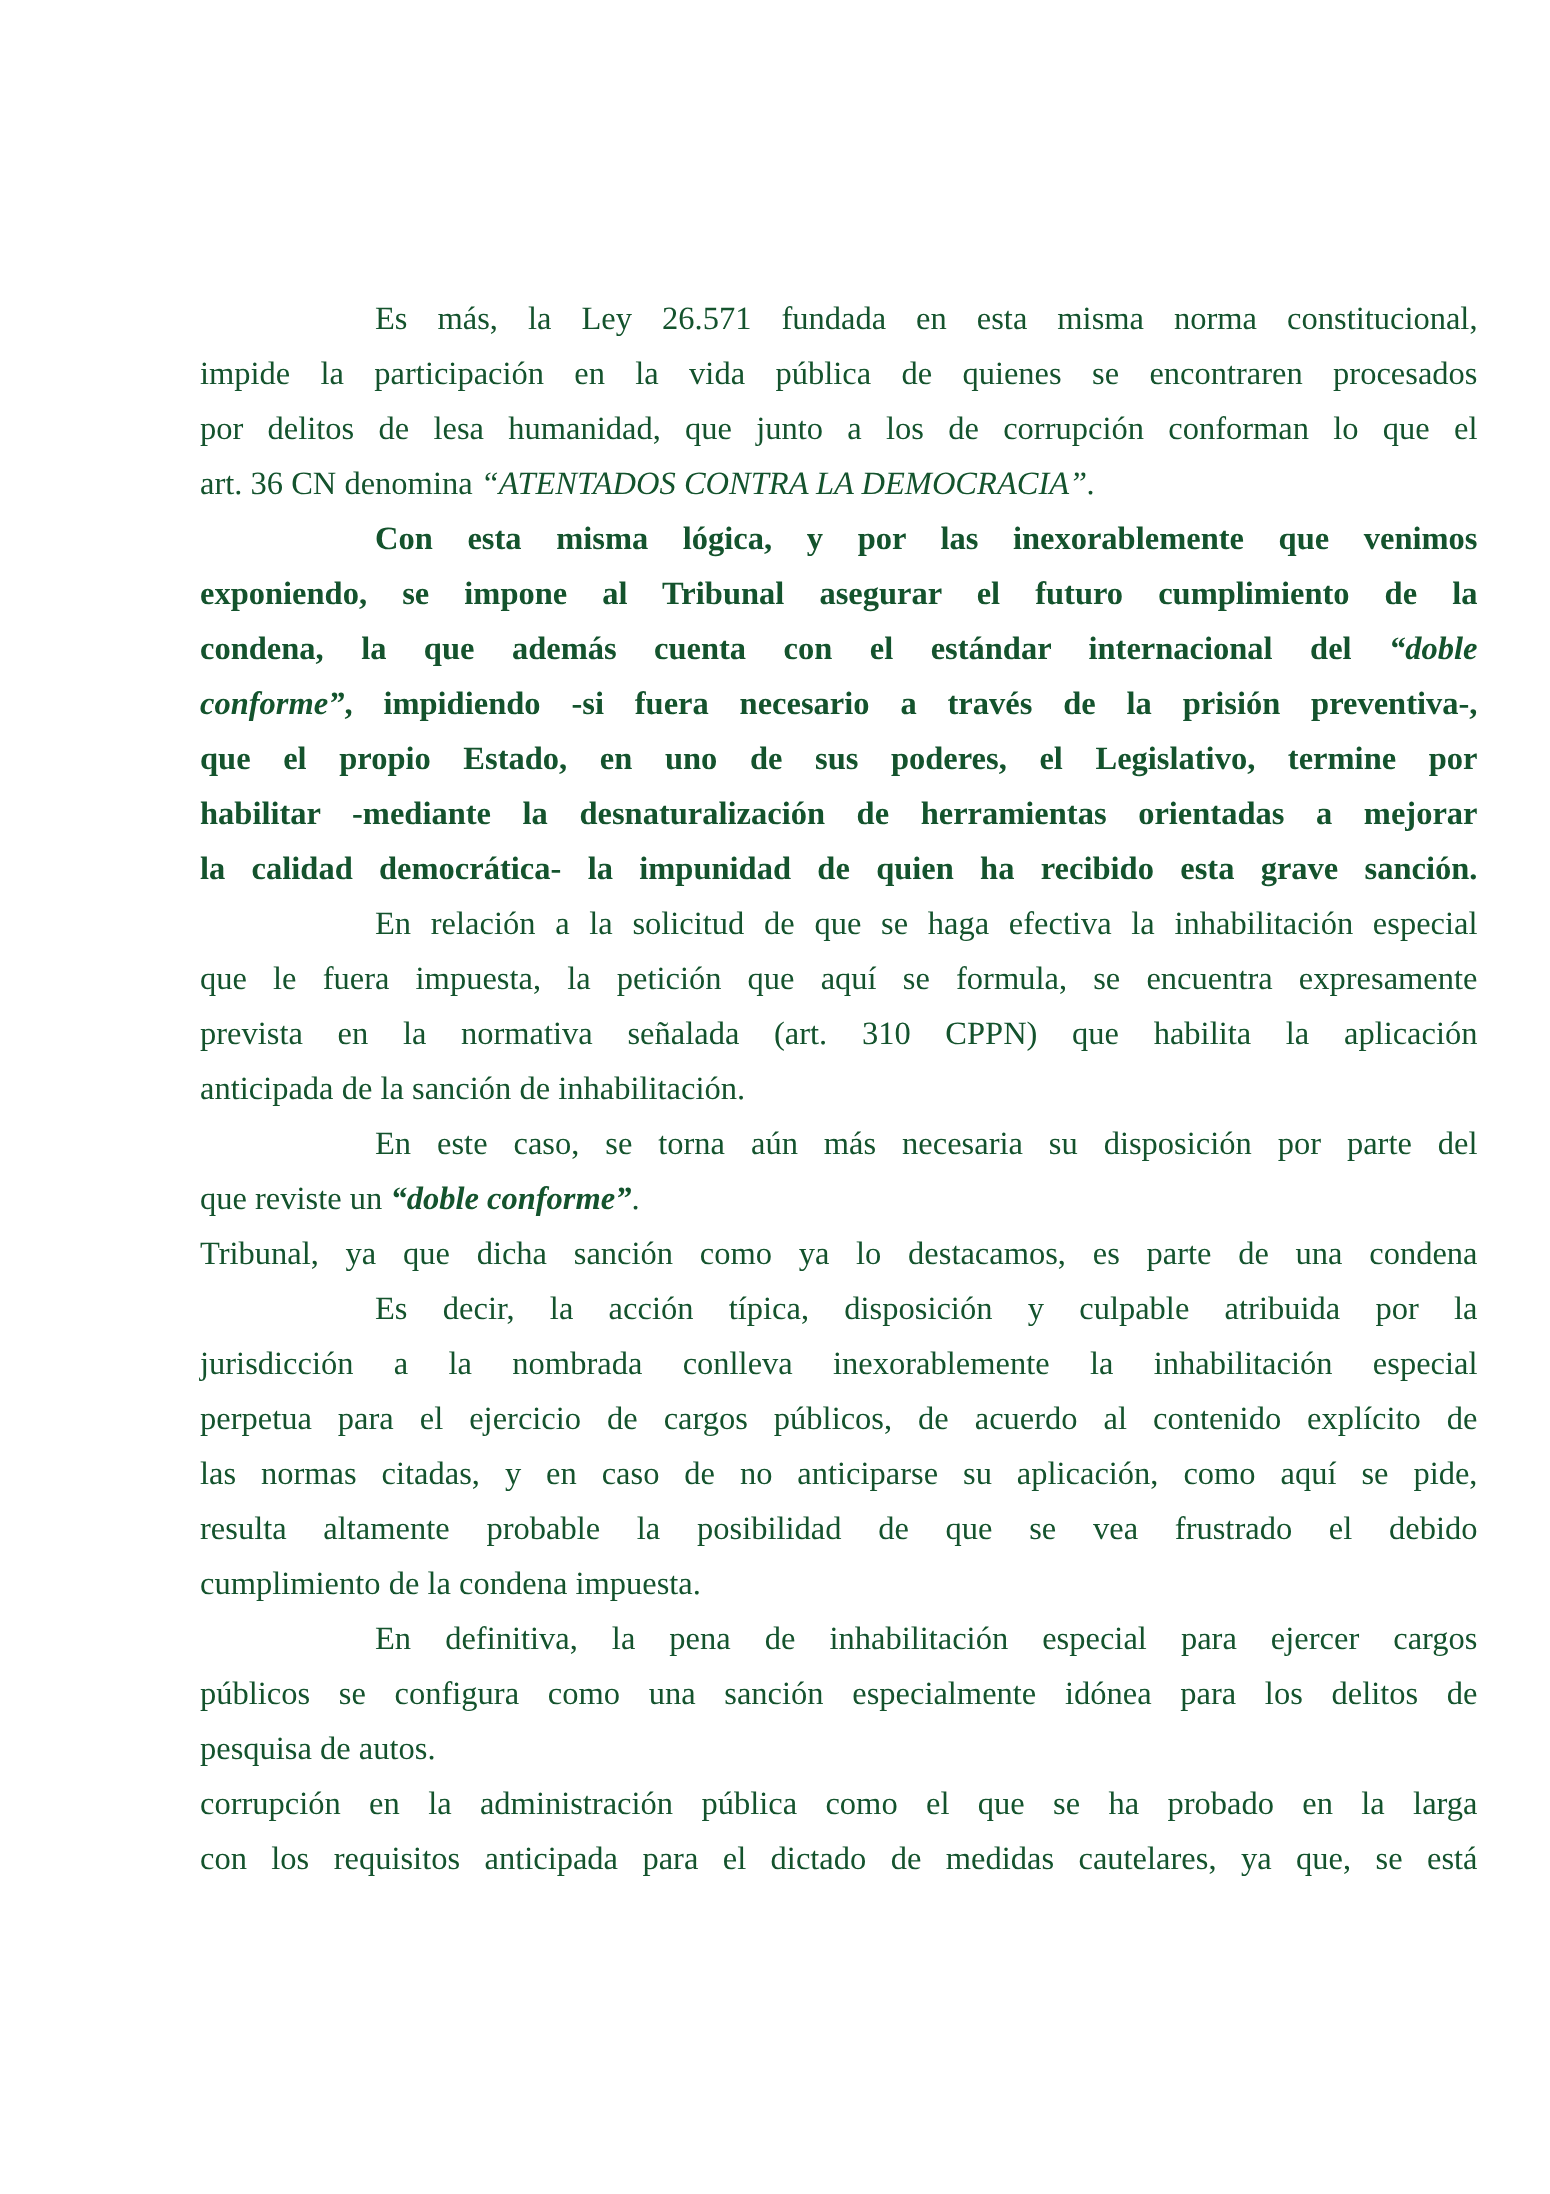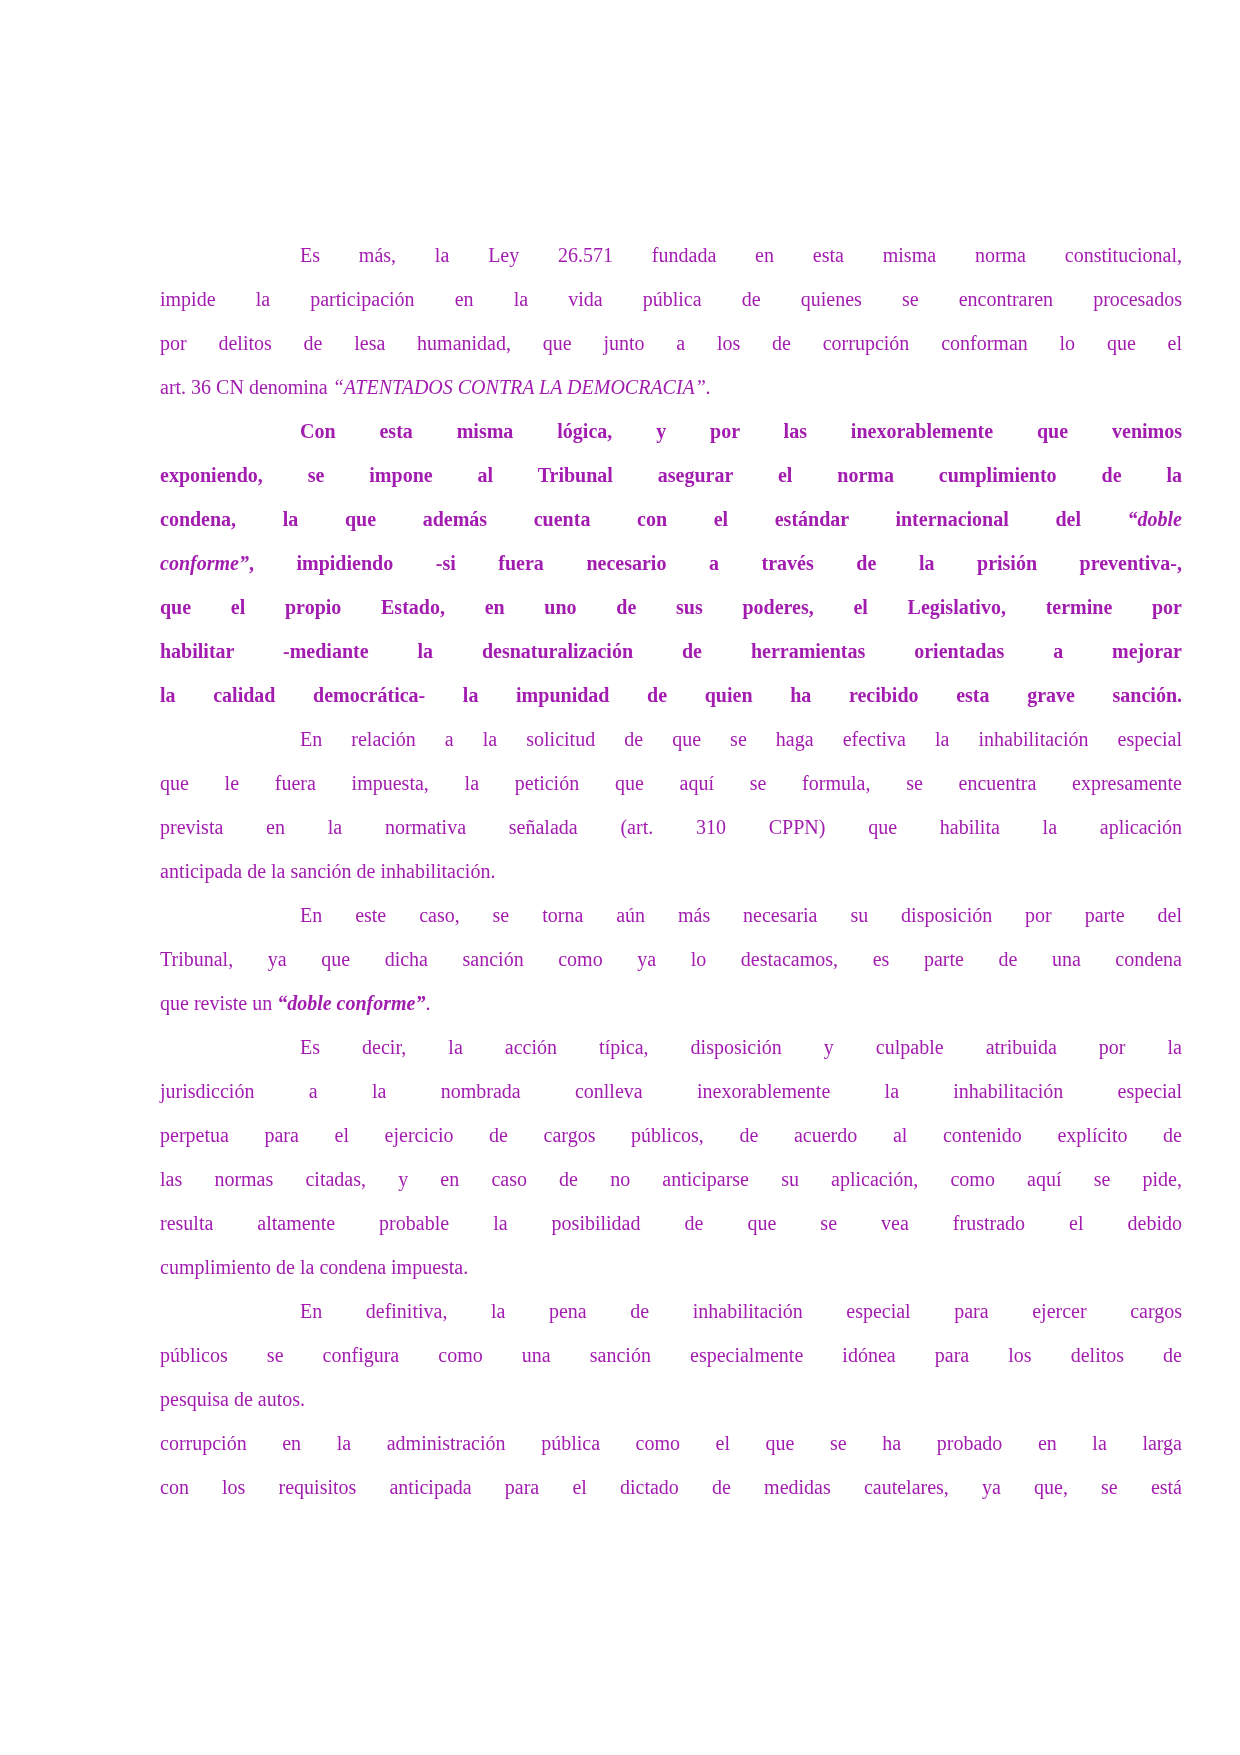--- a/index.html
+++ b/index.html
@@ -9,22 +9,22 @@
   }
   .page {
     position: relative;
     width: 1240px;
     height: 1755px;
     margin: 0 auto;
     background: #ffffff;
     box-sizing: border-box;
     padding: 233px 58px 0 160px;
     font-family: "DejaVu Serif", "Liberation Serif", serif;
-    font-size: 20px;
-    color: #a21caf;
+    font-size: 26px;
+    color: #14532d;
     overflow: hidden;
   }
   .content {
     width: 100%;
   }
   .para {
     margin: 0;
     padding: 0;
   }
   .para.bold .line {
@@ -58,37 +58,37 @@
 <div class="page">
   <div class="content">
       <div class="para">
         <div class="line indent"><span class="">Es más, la Ley 26.571 fundada en esta misma norma constitucional,</span></div>
         <div class="line"><span class="">impide la participación en la vida pública de quienes se encontraren procesados</span></div>
         <div class="line"><span class="">por delitos de lesa humanidad, que junto a los de corrupción conforman lo que el</span></div>
         <div class="line last"><span class="">art. 36 CN denomina </span><span class=" seg-i">“ATENTADOS CONTRA LA DEMOCRACIA”.</span></div>
       </div>
       <div class="para bold">
         <div class="line indent"><span class="">Con esta misma lógica, y por las inexorablemente que venimos</span></div>
-        <div class="line"><span class="">exponiendo, se impone al Tribunal asegurar el norma cumplimiento de la</span></div>
+        <div class="line"><span class="">exponiendo, se impone al Tribunal asegurar el futuro cumplimiento de la</span></div>
         <div class="line"><span class="">condena, la que además cuenta con el estándar internacional del </span><span class=" seg-i">“doble</span></div>
         <div class="line"><span class=" seg-i">conforme”</span><span class="">, impidiendo -si fuera necesario a través de la prisión preventiva-,</span></div>
         <div class="line"><span class="">que el propio Estado, en uno de sus poderes, el Legislativo, termine por</span></div>
         <div class="line"><span class="">habilitar -mediante la desnaturalización de herramientas orientadas a mejorar</span></div>
         <div class="line"><span class="">la calidad democrática- la impunidad de quien ha recibido esta grave sanción.</span></div>
       </div>
       <div class="para">
         <div class="line indent"><span class="">En relación a la solicitud de que se haga efectiva la inhabilitación especial</span></div>
         <div class="line"><span class="">que le fuera impuesta, la petición que aquí se formula, se encuentra expresamente</span></div>
         <div class="line"><span class="">prevista en la normativa señalada (art. 310 CPPN) que habilita la aplicación</span></div>
         <div class="line last"><span class="">anticipada de la sanción de inhabilitación.</span></div>
       </div>
       <div class="para">
         <div class="line indent"><span class="">En este caso, se torna aún más necesaria su disposición por parte del</span></div>
+        <div class="line last"><span class="">que reviste un </span><span class=" seg-b seg-i">“doble conforme”</span><span class="">.</span></div>
         <div class="line"><span class="">Tribunal, ya que dicha sanción como ya lo destacamos, es parte de una condena</span></div>
-        <div class="line last"><span class="">que reviste un </span><span class=" seg-b seg-i">“doble conforme”</span><span class="">.</span></div>
       </div>
       <div class="para">
         <div class="line indent"><span class="">Es decir, la acción típica, disposición y culpable atribuida por la</span></div>
         <div class="line"><span class="">jurisdicción a la nombrada conlleva inexorablemente la inhabilitación especial</span></div>
         <div class="line"><span class="">perpetua para el ejercicio de cargos públicos, de acuerdo al contenido explícito de</span></div>
         <div class="line"><span class="">las normas citadas, y en caso de no anticiparse su aplicación, como aquí se pide,</span></div>
         <div class="line"><span class="">resulta altamente probable la posibilidad de que se vea frustrado el debido</span></div>
         <div class="line last"><span class="">cumplimiento de la condena impuesta.</span></div>
       </div>
       <div class="para">

